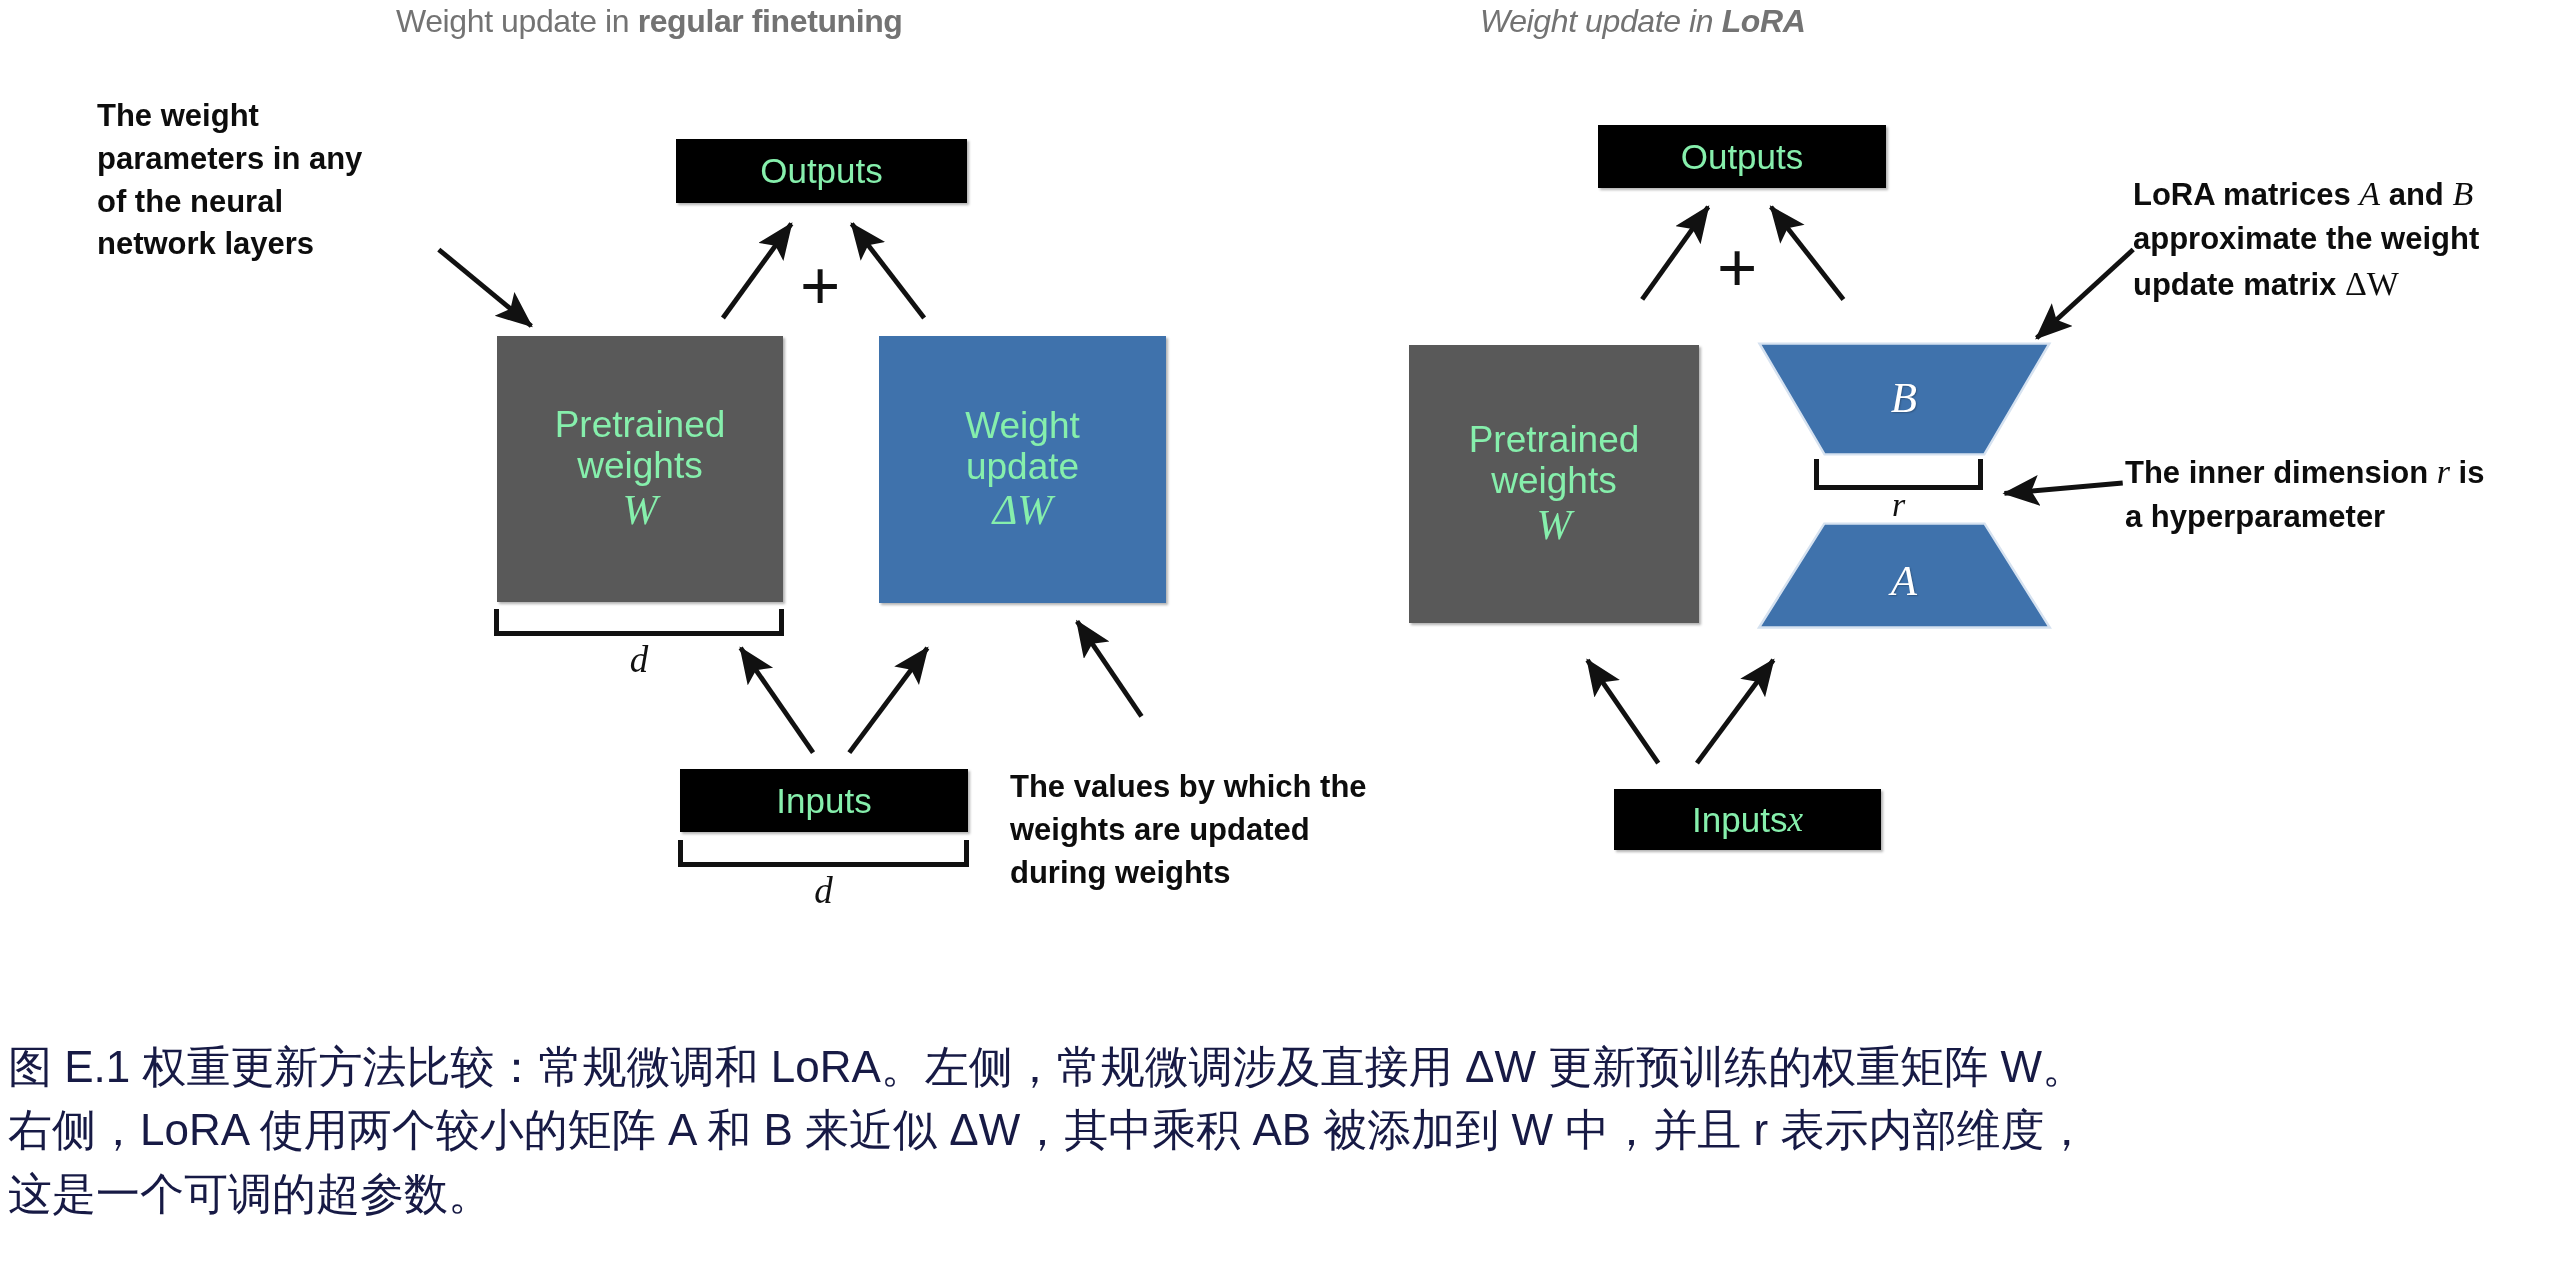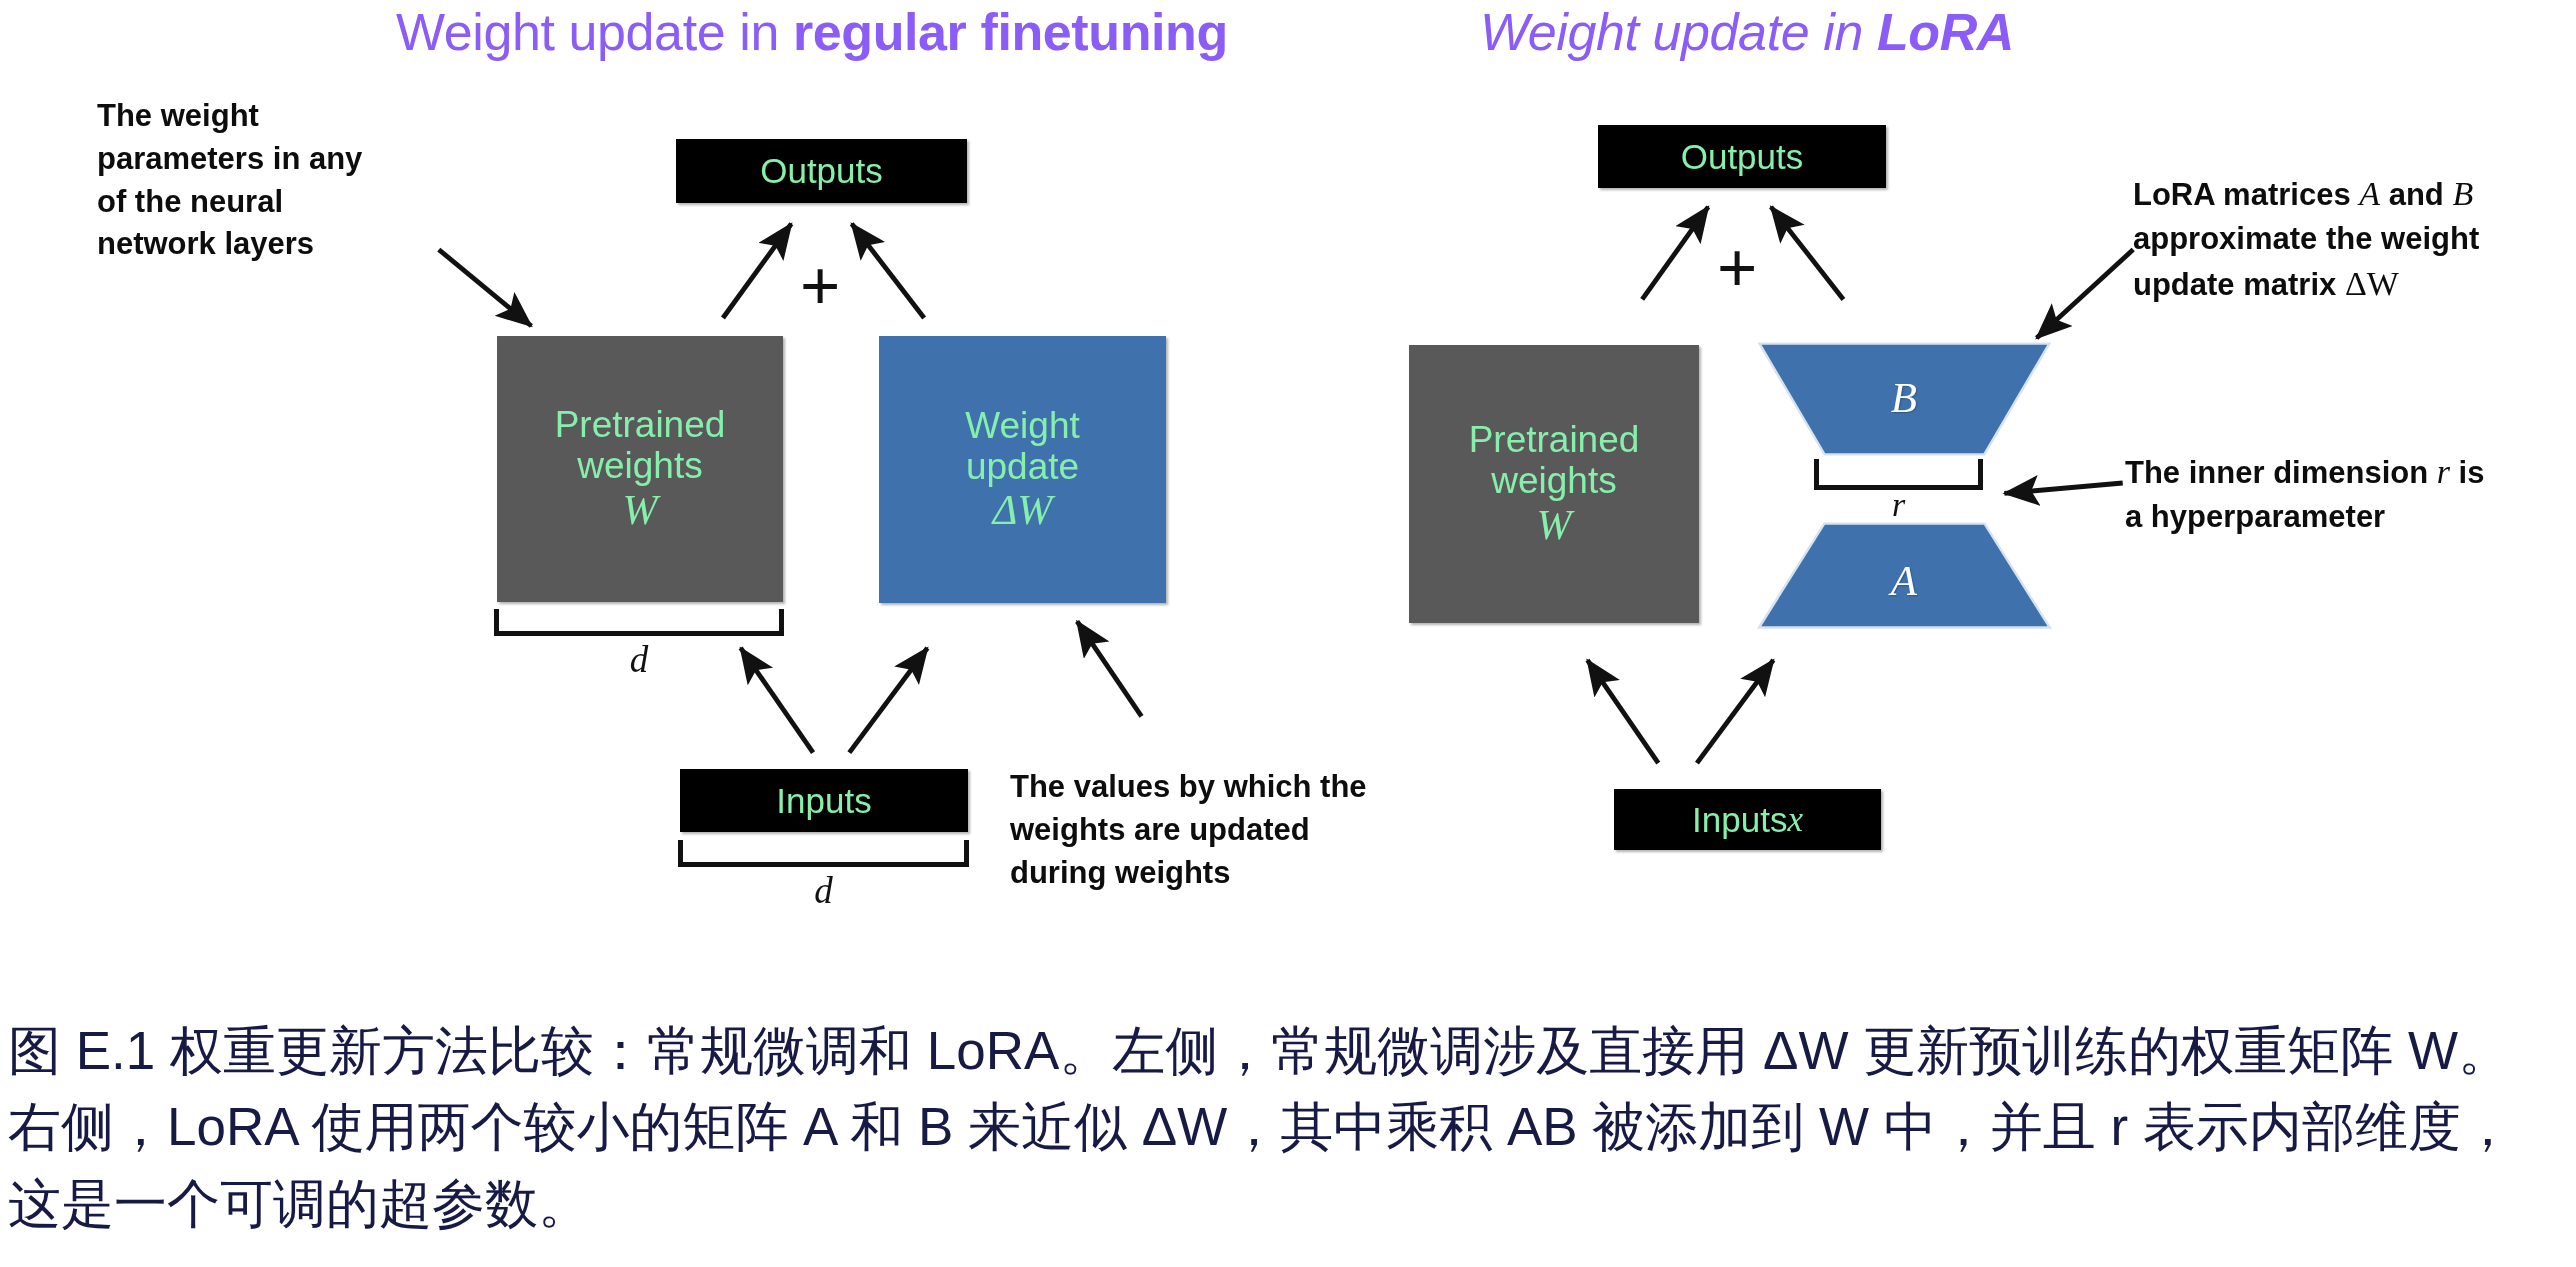--- a/index.html
+++ b/index.html
@@ -16,23 +16,23 @@
     width: 2576px;
     height: 1267px;
     background: #ffffff;
     overflow: hidden;
   }
   .abs { position: absolute; }
 
   
   .panel-title {
     font-family: "Liberation Sans", sans-serif;
-    font-size: 52px;
+    font-size: 32px;
     line-height: 1.15;
-    color: #8b5cf6;
+    color: #737373;
     white-space: nowrap;
     letter-spacing: -0.4px;
     text-align: center;
   }
   .panel-title .bold { font-weight: bold; }
 
   
   .callout {
     font-family: "Liberation Sans", sans-serif;
     font-weight: bold;
@@ -125,24 +125,24 @@
     position: absolute;
     left: 0; top: 0;
     width: 2576px; height: 1267px;
     pointer-events: none;
   }
 
   
   #caption {
     position: absolute;
     left: 8px;
-    top: 1013px;
+    top: 1035px;
     width: 2568px;
     font-family: "Liberation Sans", sans-serif;
-    font-size: 53px;
+    font-size: 44px;
     line-height: 1.44;
     color: #171a45;
     letter-spacing: 0px;
   }
   #caption .cline { white-space: nowrap; display: block; }
 </style>
 </head>
 <body>
 
 <div id="page">

